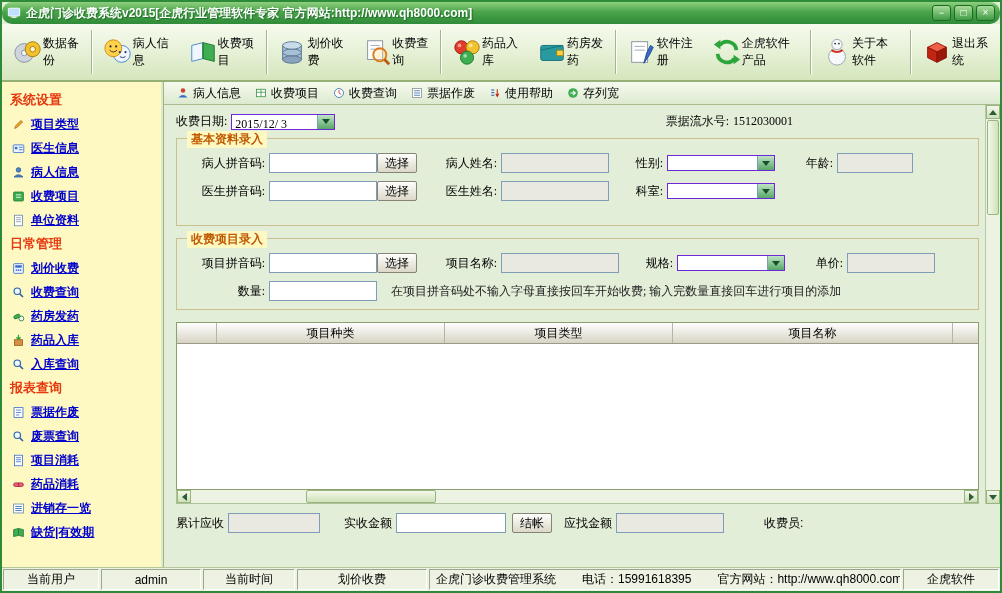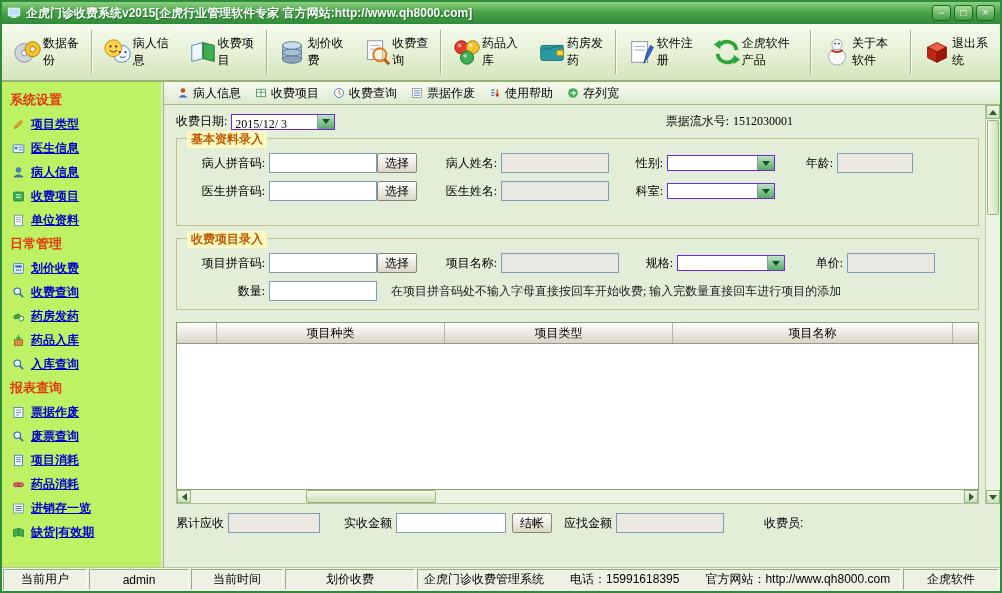--- a/index.html
+++ b/index.html
@@ -2,39 +2,39 @@
 <html><head>
 <meta charset="utf-8">
 <style>
   * { box-sizing: border-box; margin:0; padding:0; }
   html,body { background:#9aa89a; }
   body { font-family:"Liberation Sans","DejaVu Sans",sans-serif; font-size:12px; color:#000; }
   .window { width:1002px; height:593px; border:2px solid #2c8a38; outline:1px solid #17591f;
             background:#e3eed8; display:flex; flex-direction:column; overflow:hidden; }
   
   .titlebar { height:22px; flex:0 0 22px; background:linear-gradient(180deg,#8ed07e 0%,#4aa449 45%,#2f8b39 100%);
-              display:flex; align-items:center; padding:8px 5px; color:#fff; }
+              display:flex; align-items:center; padding:8px 5px; color:#fff;border-radius:10px; }
   .titlebar .title { font-weight:bold; margin-left:5px; flex:1; white-space:nowrap; overflow:hidden;
                      text-shadow:1px 1px 1px #1e6b28; }
   .winbtn { width:19px; height:16px; margin-left:3px; background:linear-gradient(#a8dd9a,#3f9a44);
             border:1px solid #1e6b28; border-radius:3px; color:#fff; font-size:10px; line-height:13px;
             text-align:center; cursor:default; }
   
   .menubar { height:22px; flex:0 0 22px; background:linear-gradient(#f8fbf1,#e3edd3);
              border-bottom:1px solid #b6c79c; display:flex; align-items:center; padding-left:4px; }
   .menu-item { padding:3px 10px; }
   
   .toolbar { height:58px; flex:0 0 58px; background:linear-gradient(#f7fbef,#d5e6bd);
              border-bottom:2px solid #94b074; display:flex; align-items:stretch; padding:1px 2px; }
   .tool-item { display:flex; flex-direction:row; align-items:center; justify-content:center;
                padding:1px 9px; min-width:64px; }
   .tool-sep { width:1px; background:#a3b88a; box-shadow:1px 0 0 #fff; margin:5px 2px; }
   
   .body-row { flex:1; display:flex; overflow:hidden; }
-  .sidebar { width:162px; flex:0 0 162px; background:#bef264; border-right:1px solid #9db77f;
+  .sidebar { width:162px; flex:0 0 162px; background:#fef9c3; border-right:1px solid #9db77f;
              box-shadow:inset -2px 0 0 #dce9cc; padding:6px 0 0 8px; overflow:hidden; }
   .side-header { color:#e5380d; font-weight:bold; font-size:13px; height:24px; line-height:24px; }
   .side-item { height:24px; display:flex; align-items:center; gap:6px; padding-left:2px; cursor:default; }
   .side-item .lbl { color:#0000cc; text-decoration:underline; font-weight:bold; }
   
   .main { flex:1; display:flex; flex-direction:column; background:#e3eed8; overflow:hidden; }
   .subtoolbar { height:23px; flex:0 0 23px; background:linear-gradient(#f6faee,#dcead0);
                 border-bottom:1px solid #a8bc8e; display:flex; align-items:center; padding-left:6px; }
   .sub-item { display:flex; align-items:center; gap:4px; padding:3px 7px; }
   .content-row { flex:0 0 auto; display:flex; }
@@ -84,21 +84,21 @@
   .tri-l { width:0;height:0;border-top:4px solid transparent;border-bottom:4px solid transparent;border-right:5px solid #2e5c34; }
   .tri-r { width:0;height:0;border-top:4px solid transparent;border-bottom:4px solid transparent;border-left:5px solid #2e5c34; }
   
   .totals { display:flex; align-items:center; padding:9px 0 0 12px; }
   .gap24{width:24px}.gap6{width:6px}.gap12{width:12px}.gap40{width:40px}
   
   .statusbar { height:24px; flex:0 0 24px; background:#edf2e2; border-top:1px solid #b6c79c;
                display:flex; align-items:stretch; padding:1px; gap:2px; }
   .scell { border:1px solid; border-color:#98a88c #ffffff #ffffff #98a88c; display:flex; align-items:center;
            justify-content:center; padding:0 6px; white-space:nowrap; }
-  .sc1{width:84px}.sc2{width:100px}.sc3{width:92px}.sc4{width:130px}
+  .sc1{width:96px}.sc2{width:100px}.sc3{width:92px}.sc4{width:130px}
   .sc5{flex:1; justify-content:flex-start; gap:26px; overflow:hidden;}
   .sc6{width:96px}
   svg { display:block; }
 </style>
 </head>
 <body>
 
 <div class="window">
 
   <div class="titlebar">

